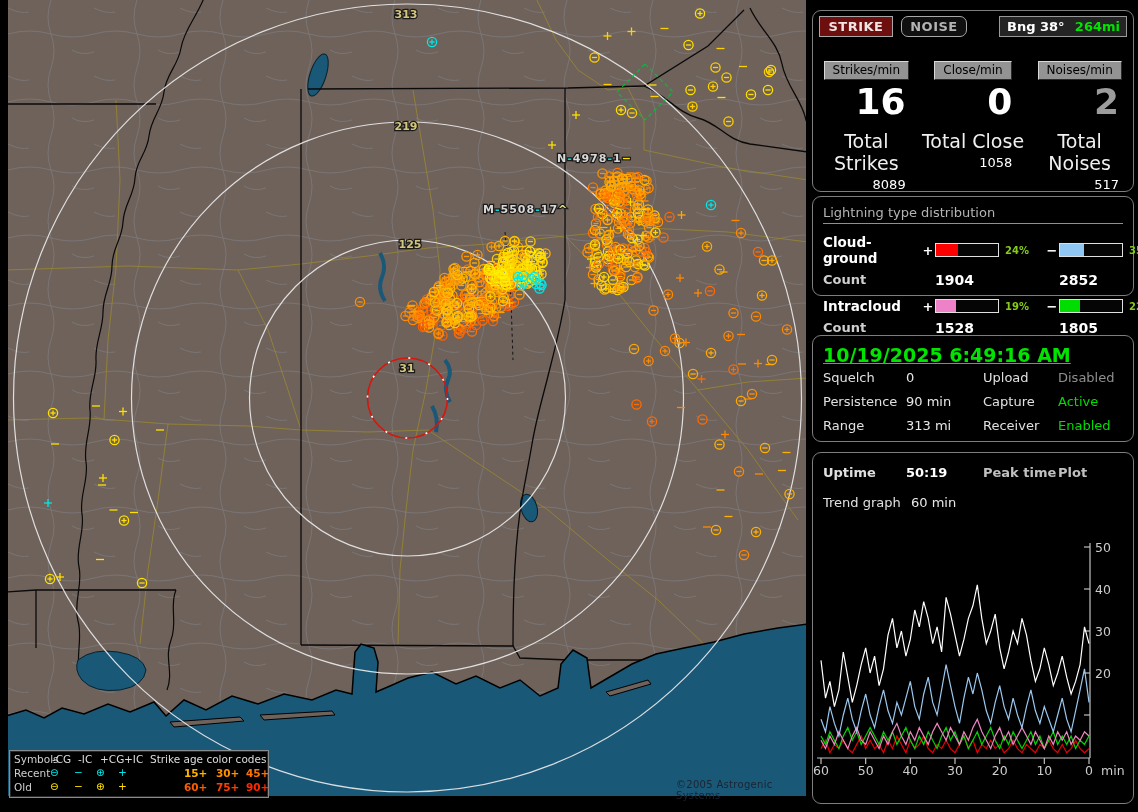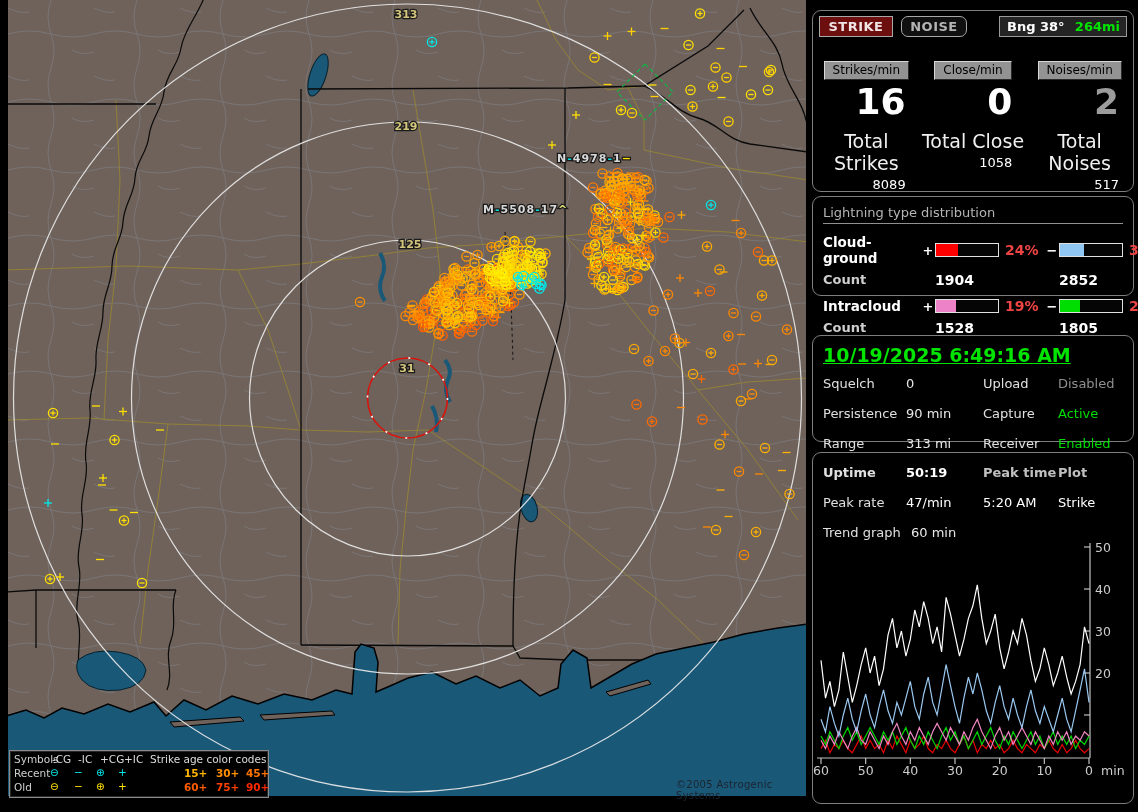--- a/index.html
+++ b/index.html
@@ -58,27 +58,27 @@
   .total-label{margin-top:8px;font-size:19px;color:#f0f0f0;}
   .total-val{margin-top:3px;font-size:13px;color:#fff;text-align:right;padding-right:14px;}
   
   .dist-title{margin:8px 10px 0;padding-bottom:3px;border-bottom:1px solid #909090;color:#b4b4b4;font-size:13px;}
   .dist-row{display:grid;grid-template-columns:98px 14px 64px 46px 14px 64px 44px;align-items:center;
             margin:10px 0 0 10px;}
   .dist-name{font-weight:bold;color:#fff;font-size:13.5px;}
   .sign{font-weight:bold;color:#fff;text-align:center;}
   .bar{display:inline-block;height:12px;border:1px solid #e0e0e0;background:#050505;position:relative;}
   .bar .fill{position:absolute;left:0;top:0;bottom:0;}
-  .pct{font-weight:bold;color:#ef4444;font-size:14px;padding-left:6px;}
+  .pct{font-weight:bold;color:#84cc16;font-size:10px;padding-left:6px;}
   .count-row{display:grid;grid-template-columns:98px 124px 124px;margin:6px 0 0 10px;}
   .count-label{color:#cfcfcf;font-weight:bold;font-size:13px;}
   .count-val{color:#fff;font-weight:bold;font-size:14px;padding-left:14px;}
   
   #datetime{margin:8px 10px 0;font-size:19px;font-weight:bold;text-decoration:underline;white-space:nowrap;}
-  .kv-row{position:relative;height:20px;margin-top:10px;}
+  .kv-row{position:relative;height:20px;margin-top:4px;}
   .kv-row span{position:absolute;white-space:nowrap;}
   .c1{left:10px;} .c2{left:93px;} .c3{left:170px;} .c4{left:245px;}
   .kv-key{color:#e0e0e0;}
   #sec3 .kv-row:first-of-type{margin-top:14px;}
   
   #sec4 .kv-row:first-of-type{margin-top:12px;font-weight:bold;}
   #trend-svg{position:absolute;left:0;top:84px;}
   #trend-svg text{font-family:"DejaVu Sans","Liberation Sans",sans-serif;}
   .axis{stroke:#c0c0c0;stroke-width:1.2;fill:none;}
   .tick-label{fill:#cccccc;font-size:12.5px;}
@@ -3175,26 +3175,20 @@
   </div>
 </div>
 
 <div class="section" id="sec4">
   <div class="kv-row">
     <span class="c1 kv-key">Uptime</span>
     <span class="c2" style="color: rgb(255, 255, 255);">50:19</span>
     <span class="c3" style="color: rgb(192, 192, 192);">Peak time</span>
     <span class="c4" style="color: rgb(192, 192, 192);">Plot</span>
   </div>
-  <div class="kv-row">
-    <span class="c1 kv-key">Peak rate</span>
-    <span class="c2" style="color: rgb(255, 255, 255);">47/min</span>
-    <span class="c3" style="color: rgb(255, 255, 255);">5:20 AM</span>
-    <span class="c4" style="color: rgb(255, 255, 255);">Strike</span>
-  </div>
   <div class="kv-row" style="margin-top:10px">
     <span class="c1 kv-key">Trend graph</span>
     <span style="left:98px">60 min</span>
   </div>
   <svg id="trend-svg" width="320" height="264" viewBox="0 0 320 264">
       <path class="axis" d="M4,221 L277,221 M277,221 L277,6"></path>
       <line class="axis" x1="271" y1="178" x2="277" y2="178"></line>
       <line class="axis" x1="271" y1="136" x2="277" y2="136"></line>
       <line class="axis" x1="271" y1="94" x2="277" y2="94"></line>
       <line class="axis" x1="271" y1="52" x2="277" y2="52"></line>

